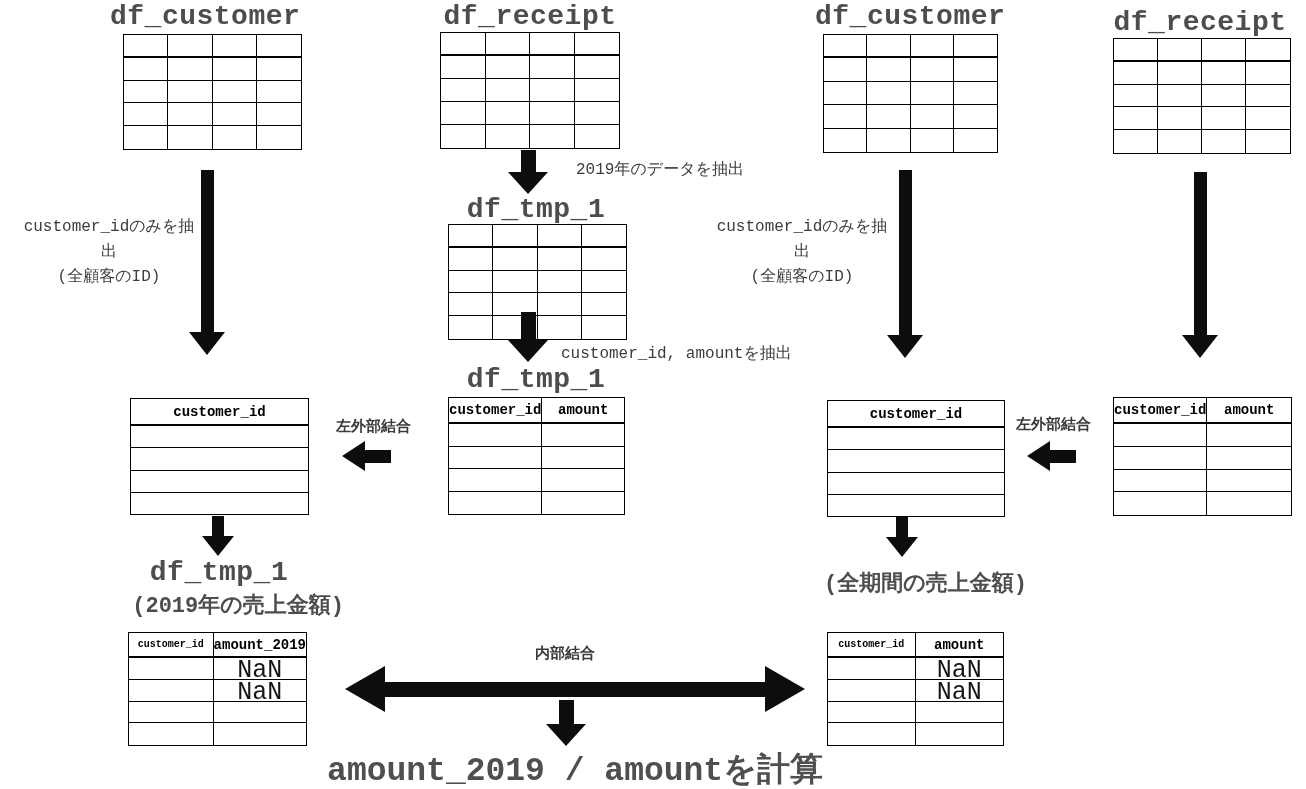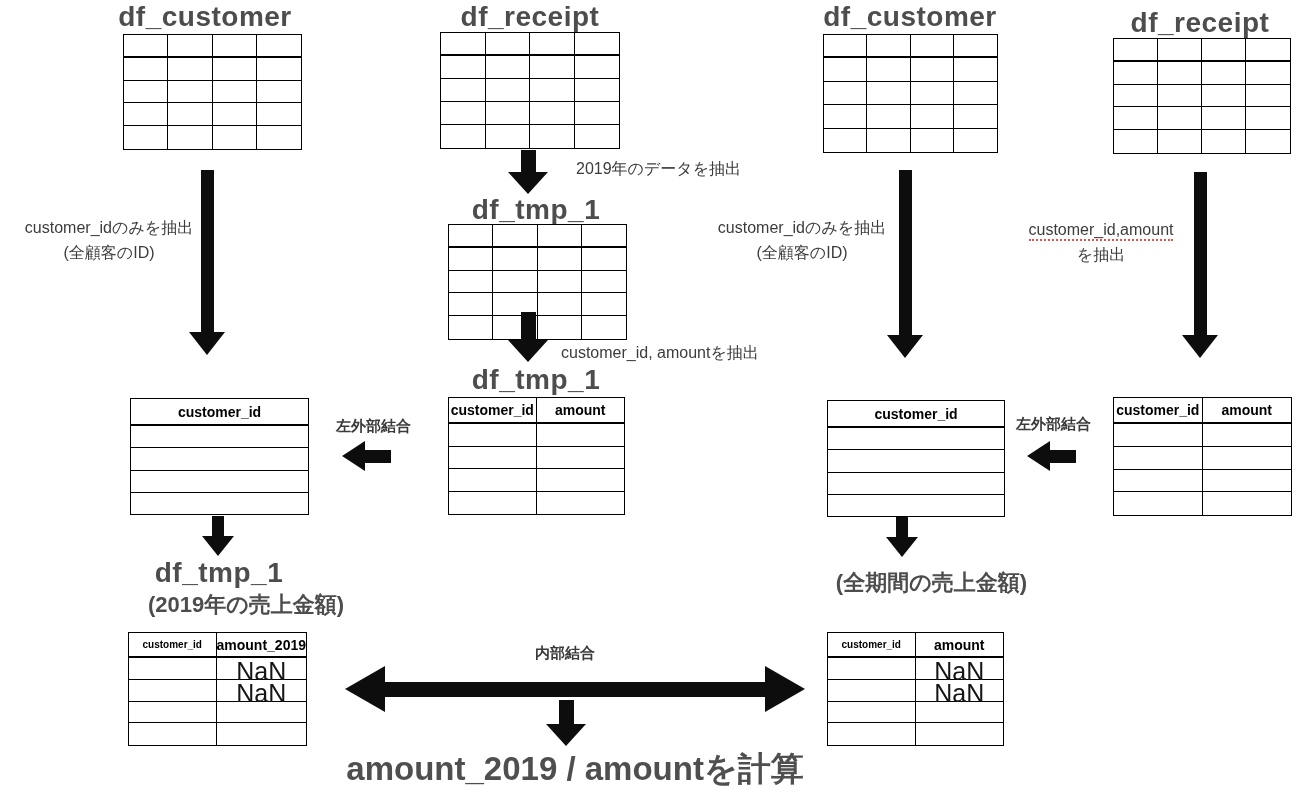--- a/index.html
+++ b/index.html
@@ -1,18 +1,18 @@
 <!DOCTYPE html>
 <html><head>
 <meta charset="utf-8">
 <style>
   html,body { margin:0; padding:0; background:#fff; }
   .canvas {
     position:relative; width:1306px; height:789px; background:#ffffff;
-    font-family:Liberation Sans, sans-serif; overflow:hidden;
+    font-family:Liberation Mono, monospace; overflow:hidden;
   }
   
   .dftitle { position:absolute; font-size:28px; font-weight:bold; color:#4d4d4d;
              text-align:center; white-space:nowrap; letter-spacing:0.5px; }
   .subtitle { position:absolute; font-size:22px; font-weight:bold; color:#4d4d4d;
               text-align:right; white-space:nowrap; }
   .formula  { position:absolute; font-size:33px; font-weight:bold; color:#4f4f4f;
               text-align:center; white-space:nowrap; }
   
   .note  { position:absolute; font-size:16px; color:#3c3c3c; text-align:center; line-height:25px; }
@@ -312,24 +312,20 @@
       <div></div>
       <div></div>
       <div></div>
       <div></div>
     </div>
 
   <div class="v-arrow" style="left:1182px; top:172px; width:36px;">
     <div class="shaft" style="height:163px;"></div>
     <div class="head"></div>
   </div>
-  <div class="note" style="left:1011px; top:217px; width:180px;">
-    <div><span class="redline">customer_id,amount</span></div>
-    <div>を抽出</div>
-  </div>
 
   <div class="t2" style="left:1113px; top:397px; width:177px; height:117px; grid-template-rows:26px 1fr 1fr 1fr 1fr;">
     <div class="hd c1">customer_id</div>
     <div class="hd">amount</div>
     <div class="c1"></div>
     <div></div>
     <div class="c1"></div>
     <div></div>
     <div class="c1"></div>
     <div></div>

